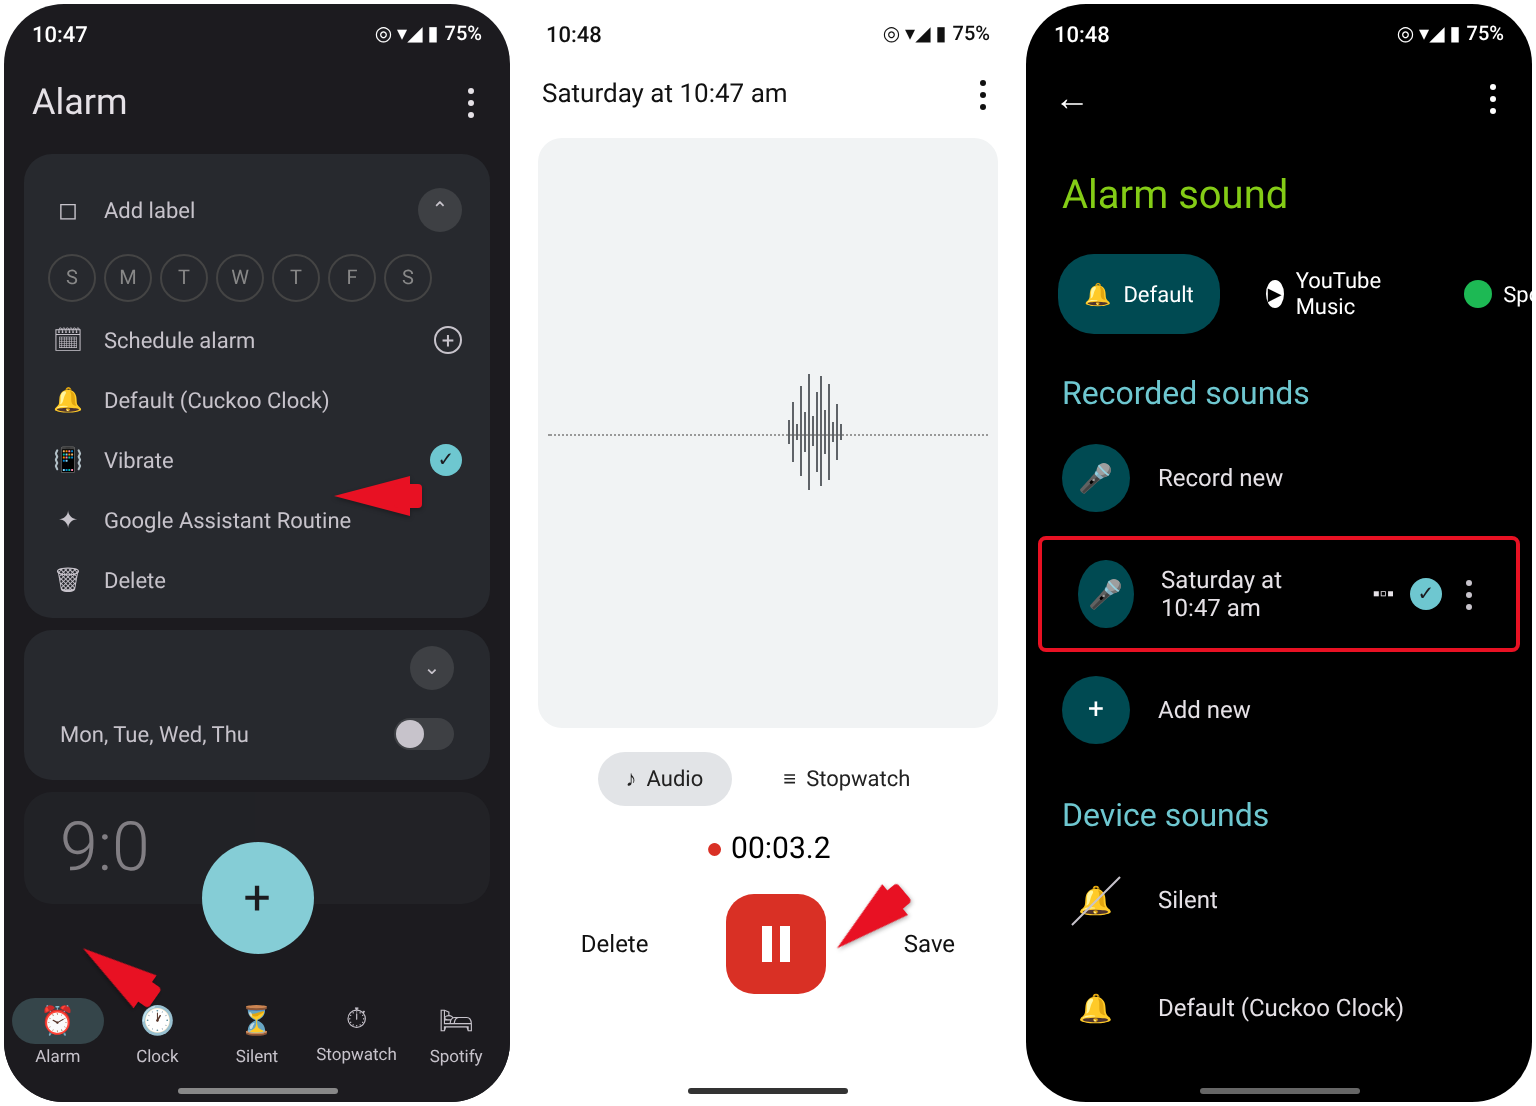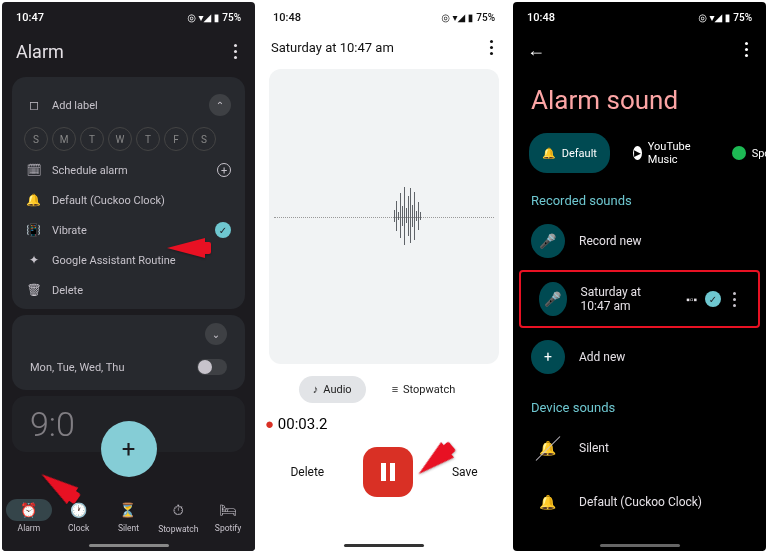--- a/index.html
+++ b/index.html
@@ -1,17 +1,17 @@
 <!DOCTYPE html>
 <html><head>
 <meta charset="utf-8">
 <style>
 *{margin:0;padding:0;box-sizing:border-box;font-family:Roboto,Arial,sans-serif}
 body{background:#fff;width:768px;height:553px;display:flex}
-.phone{position:relative;border-radius:4px;overflow:hidden;margin:2px}
+.phone{position:relative;border-radius:30px;overflow:hidden;margin:2px}
 .p1{width:253px;height:549px;background:#1c1b1f}
 .p2{width:250px;height:549px;background:#fff}
 .p3{width:253px;height:549px;background:#000}
 .status{height:30px;display:flex;align-items:center;justify-content:space-between;padding:0 14px;font-size:11px;font-weight:500}
 .p1 .status,.p3 .status{color:#fff}
 .p2 .status{color:#111}
 .status .icons{display:flex;gap:3px;align-items:center;font-size:10px}
 .p1 .header{padding:8px 14px;display:flex;align-items:center;justify-content:space-between;color:#e5e1e6;font-size:18px}
 .menu-icon{display:flex;flex-direction:column;gap:3px;padding:4px}
 .menu-icon span{width:3px;height:3px;border-radius:50%;background:currentColor}
@@ -34,34 +34,34 @@
 .nav-ico{font-size:14px;padding:3px 8px}
 .card2{margin:6px 10px;background:#27292e;border-radius:14px;padding:8px;color:#c7c3cb}
 .arrow{position:absolute;width:0;height:0}
 .arrow-r{border-top:10px solid transparent;border-bottom:10px solid transparent;border-right:38px solid #e81123;filter:drop-shadow(0 1px 1px rgba(0,0,0,.3))}
 .arrow-r::after{content:'';position:absolute;left:30px;top:-6px;width:14px;height:12px;background:#e81123;border-radius:2px}
 .p2 .hdr{display:flex;align-items:center;justify-content:space-between;padding:4px 12px;font-size:13px;color:#111}
 .wave-area{margin:6px 10px;height:295px;background:#f1f3f4;border-radius:12px;display:flex;align-items:center;justify-content:center}
 .pill-row{display:flex;justify-content:center;gap:12px;padding:6px}
 .pill{padding:7px 14px;border-radius:18px;font-size:11px;color:#222;display:flex;align-items:center;gap:5px}
 .pill.active{background:#e2e4e7}
-.rec-time{font-size:15px;padding:6px}
+.rec-time{text-align:center;font-size:15px;padding:6px}
 .rec-dot{color:#d93025}
 .ctrl-row{display:flex;align-items:center;justify-content:space-around;padding:8px 12px}
 .pause{width:50px;height:50px;background:#d93025;border-radius:14px;display:flex;align-items:center;justify-content:center}
 .pause span{width:5px;height:18px;background:#fff;margin:0 2px}
 .ctrl-txt{font-size:12px;color:#111}
 .p3 .hdr{display:flex;align-items:center;justify-content:space-between;padding:6px 14px;color:#fff}
 .p3 .back{font-size:18px}
-.title3{color:#fca5a5;font-size:26px;padding:18px 18px 14px}
+.title3{color:#84cc16;font-size:20px;padding:18px 18px 14px}
 .chip-row{display:flex;gap:10px;padding:4px 16px}
 .chip{padding:7px 13px;border-radius:18px;font-size:11px;display:flex;align-items:center;gap:6px;color:#fff}
 .chip.active{background:#004a52}
 .chip .ci{width:14px;height:14px;border-radius:50%;background:#fff;display:flex;align-items:center;justify-content:center;color:#000;font-size:9px}
-.sect{color:#6ec7d0;font-size:13px;padding:16px 18px 6px}
+.sect{color:#6ec7d0;font-size:16px;padding:16px 18px 6px}
 .srow{display:flex;align-items:center;padding:10px 18px;gap:14px;color:#e5e1e6;font-size:12px}
 .rnd-ico{width:34px;height:34px;border-radius:50%;background:#004a52;display:flex;align-items:center;justify-content:center;color:#fff;font-size:14px}
 .out-ico{width:34px;height:34px;display:flex;align-items:center;justify-content:center;color:#c7c3cb;font-size:14px}
 .hl{border:2px solid #e81123;border-radius:4px;margin:2px 6px}
 .wave{display:flex;align-items:center;gap:1px}
 .wave i{width:1px;background:#5f6368;display:block}
 .dot-line{position:absolute;width:220px;border-top:1px dotted #999}
 .navbar-line{position:absolute;bottom:4px;left:50%;transform:translateX(-50%);width:80px;height:3px;background:#888;border-radius:2px}
 .end-icons{margin-left:auto;display:flex;gap:8px;align-items:center}
 .strike-bell{position:relative}

